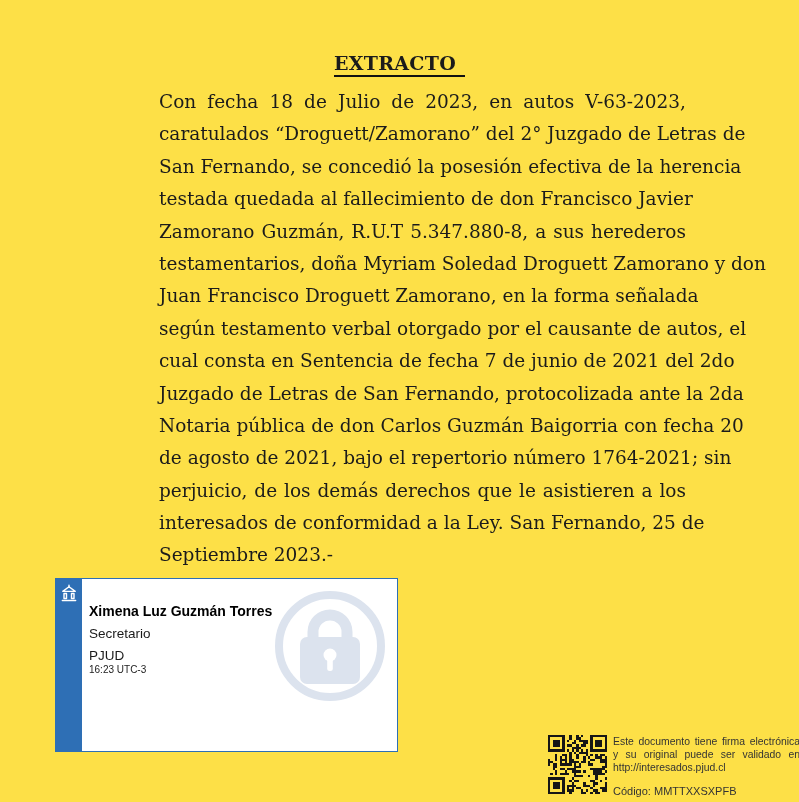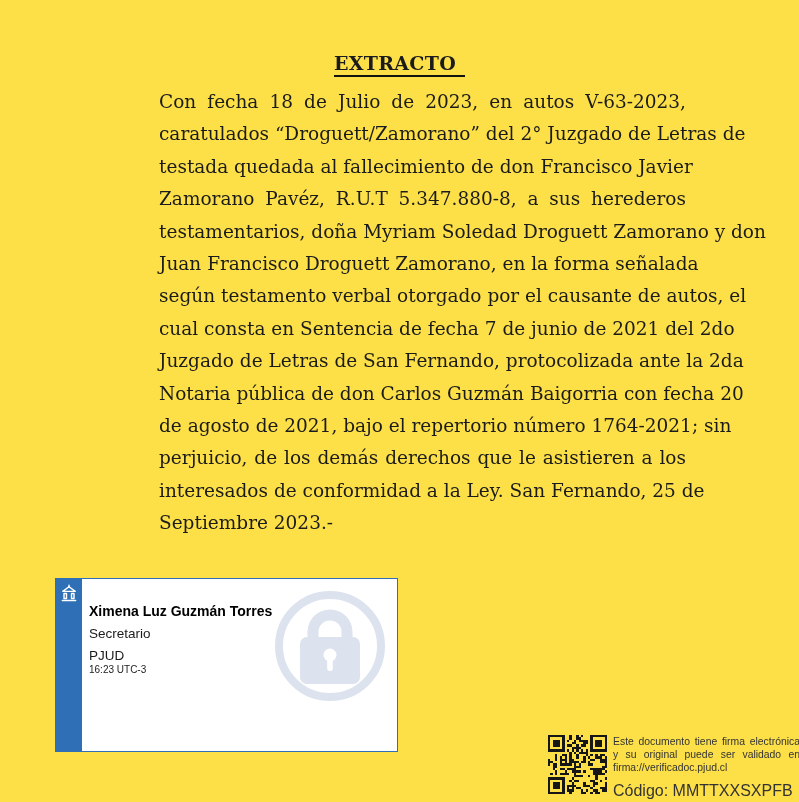--- a/index.html
+++ b/index.html
@@ -95,38 +95,39 @@
   .verify-line {
     line-height: 13px;
     text-align: justify;
     text-align-last: justify;
     white-space: nowrap;
   }
   .verify-line.last { text-align-last: left; }
   .verify-code {
     margin-top: 11px;
     line-height: 12px;
-    font-size: 16px;
+    font-size: 11px;
   }
 </style>
 </head>
 <body>
 
 <div class="page">
 
   <div class="doc-title">
     <span>EXTRACTO</span>
   </div>
 
   <div class="body-text">
 
   <div class="body-line">Con fecha 18 de Julio de 2023, en autos V-63-2023,</div>
       <div class="body-line">caratulados “Droguett/Zamorano” del 2° Juzgado de Letras de</div>
+      <div class="body-line">San Fernando, se concedió la posesión efectiva de la herencia</div>
       <div class="body-line">testada quedada al fallecimiento de don Francisco Javier</div>
-      <div class="body-line">Zamorano Pavéz, R.U.T 5.347.880-8, a sus herederos</div>
+      <div class="body-line">Zamorano Guzmán, R.U.T 5.347.880-8, a sus herederos</div>
       <div class="body-line">testamentarios, doña Myriam Soledad Droguett Zamorano y don</div>
       <div class="body-line">Juan Francisco Droguett Zamorano, en la forma señalada</div>
       <div class="body-line">según testamento verbal otorgado por el causante de autos, el</div>
       <div class="body-line">cual consta en Sentencia de fecha 7 de junio de 2021 del 2do</div>
       <div class="body-line">Juzgado de Letras de San Fernando, protocolizada ante la 2da</div>
       <div class="body-line">Notaria pública de don Carlos Guzmán Baigorria con fecha 20</div>
       <div class="body-line">de agosto de 2021, bajo el repertorio número 1764-2021; sin</div>
       <div class="body-line">perjuicio, de los demás derechos que le asistieren a los</div>
       <div class="body-line">interesados de conformidad a la Ley. San Fernando, 25 de</div>
       <div class="body-line last">Septiembre 2023.-</div>
@@ -456,19 +457,19 @@
         <rect x="15" y="24" width="1" height="1" fill="#161616"></rect>
         <rect x="18" y="24" width="1" height="1" fill="#161616"></rect>
         <rect x="20" y="24" width="1" height="1" fill="#161616"></rect>
         <rect x="21" y="24" width="1" height="1" fill="#161616"></rect>
       </svg>
     <div class="verify-text">
       <div>
 
       <div class="verify-line">Este documento tiene firma electrónica</div>
           <div class="verify-line">y su original puede ser validado en</div>
-          <div class="verify-line last">firma://verificadoc.pjud.cl</div>
+          <div class="verify-line last">http://interesados.pjud.cl</div>
         </div>
       <div class="verify-code">Código: MMTTXXSXPFB</div>
     </div>
   </div>
 
 </div>
 
 </body></html>

